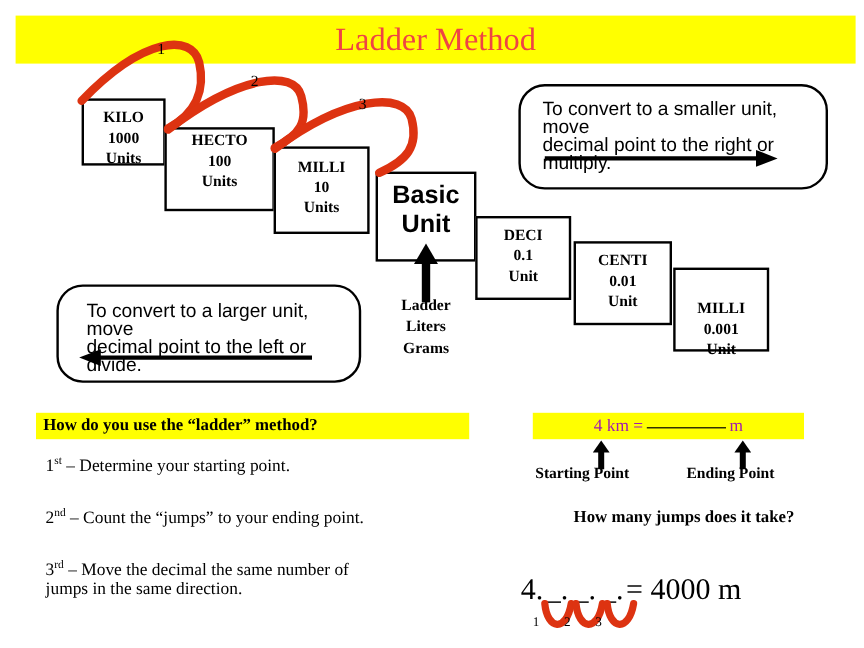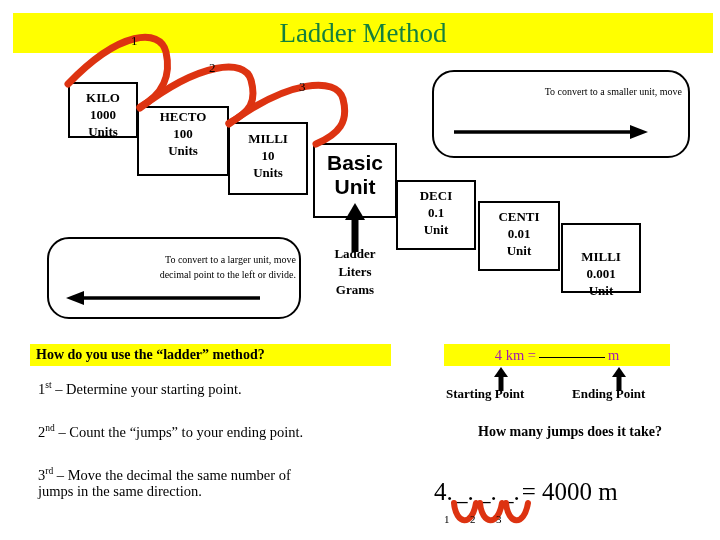--- a/index.html
+++ b/index.html
@@ -31,21 +31,21 @@
     background: #FFFF00;
   }
   .title-text {
     position: absolute;
     left: 13px;
     top: 14px;
     width: 700px;
     text-align: center;
     font-family: "Liberation Serif", serif;
     font-size: 27px;
-    color: #15803d;
+    color: #ef4444;
     line-height: 38px;
     white-space: nowrap;
   }
 
   
   .unit-box {
     position: absolute;
     background: #ffffff;
     border: 2px solid #000000;
     box-sizing: border-box;
@@ -86,26 +86,25 @@
   .callout {
     position: absolute;
     border: 2px solid #000000;
     border-radius: 22px;
     background: #ffffff;
     box-sizing: border-box;
     z-index: 4;
   }
   .callout-text {
     position: absolute;
-    font-family: Liberation Serif, serif;
-    font-size: 10px;
+    font-family: Liberation Sans, sans-serif;
+    font-size: 16px;
     color: #000000;
     line-height: 15px;
     z-index: 6;
-    text-align: right;
   }
 
   
   .basic-label {
     position: absolute;
     text-align: center;
     font-family: "Liberation Serif", serif;
     font-weight: bold;
     font-size: 13px;
     line-height: 18px;
@@ -298,20 +297,21 @@
   </svg>
   <div class="basic-label" style="left:313px; top:245px; width:84px;">
     <span class="ln">Ladder</span>
     <span class="ln">Liters</span>
     <span class="ln">Grams</span>
   </div>
 
   <div class="callout" style="left:432px; top:70px; width:258px; height:88px;"></div>
   <div class="callout-text" style="left:452px; top:84px; width:230px;">
     <div>To convert to a smaller unit, move</div>
+    <div>decimal  point to the right or multiply.</div>
   </div>
   <svg style="position:absolute; left:452px; top:122px; width:200px; height:20px; z-index:6;" viewBox="0 0 200 20">
     <line x1="2" y1="10" x2="182" y2="10" stroke="#000" stroke-width="3.5"></line>
     <polygon points="196,10 178,3 178,17" fill="#000"></polygon>
   </svg>
 
   <div class="callout" style="left:47px; top:237px; width:254px; height:82px;"></div>
   <div class="callout-text" style="left:72px; top:252px; width:224px;">
     <div>To convert to a larger unit, move</div>
     <div>decimal  point to the left or divide.</div>

